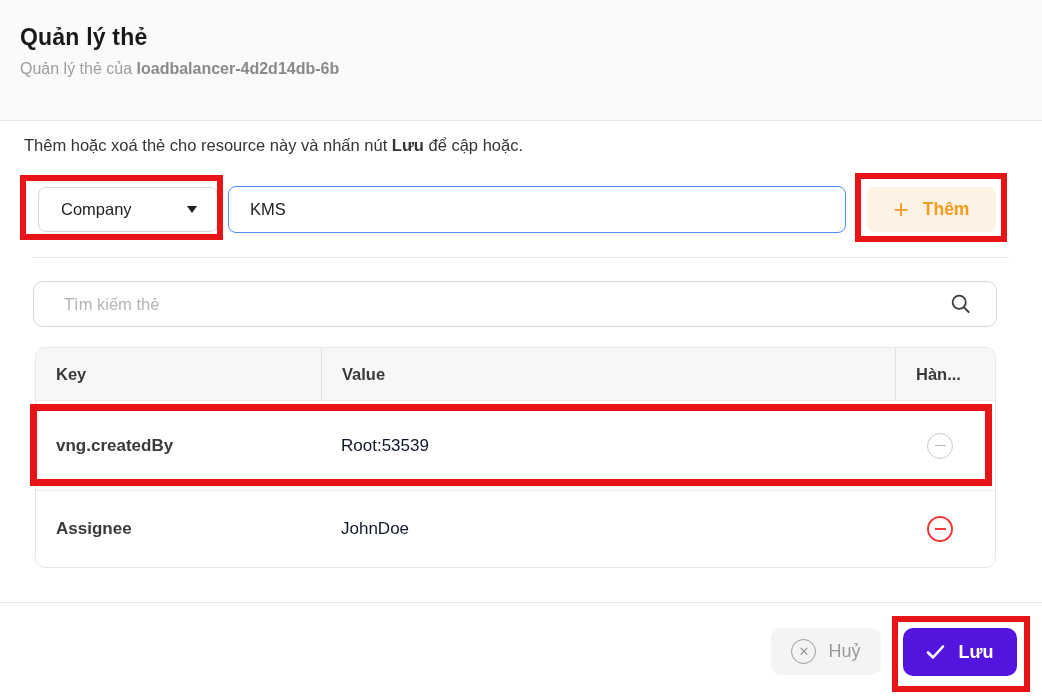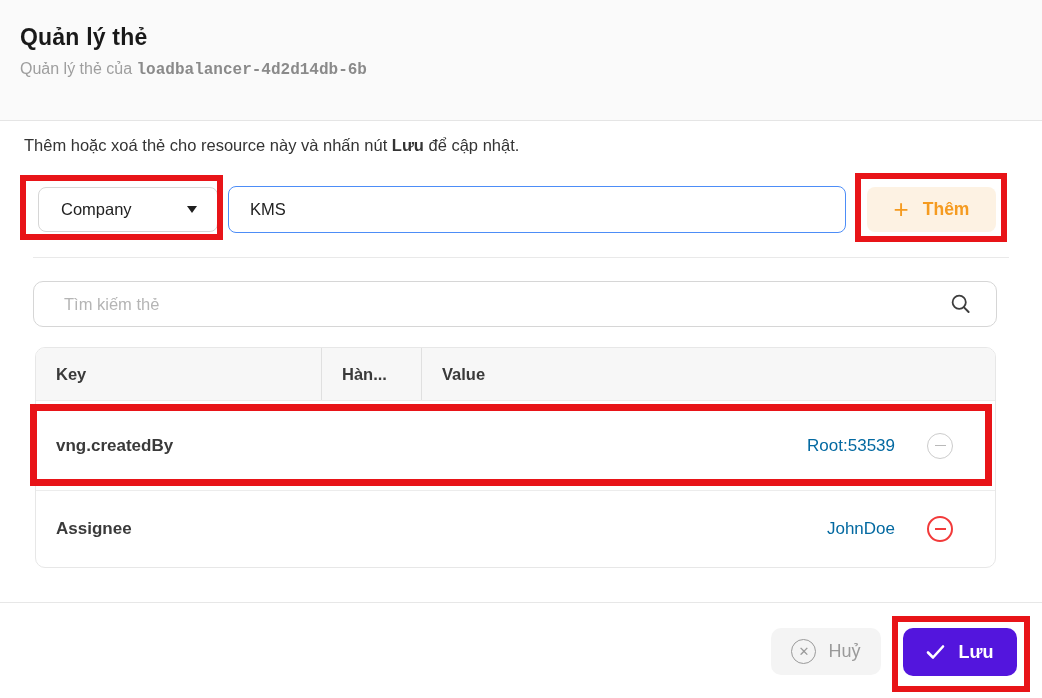--- a/index.html
+++ b/index.html
@@ -7,21 +7,21 @@
   body {
     font-family: "Liberation Sans", "DejaVu Sans", sans-serif;
     background:#ffffff; position:relative; overflow:hidden; color:#262626;
   }
   .abs { position:absolute; }
 
   
   .dlg-header { left:0; top:0; width:1042px; height:121px; background:#fafafa; border-bottom:1px solid #e5e5e5; }
   .dlg-title { left:20px; top:24px; font-size:23px; font-weight:700; color:#191919; letter-spacing:.2px; }
   .dlg-subtitle { left:20px; top:60px; font-size:16px; color:#9e9e9e; }
-  .dlg-subtitle b { color:#8a8a8a; font-weight:700;font-family:Liberation Mono, monospace; }
+  .dlg-subtitle b { color:#8a8a8a; font-weight:700; }
 
   
   .instruction { left:24px; top:136px; font-size:16.5px; color:#343434; }
   .instruction b { font-weight:700; }
 
   
   .key-select { left:38px; top:187px; width:180px; height:45px; background:#fff; border:1px solid #d6d6d6;
     border-radius:8px; display:flex; align-items:center; justify-content:space-between; padding:0 20px 0 22px;
     font-size:16.5px; color:#222; cursor:pointer; }
   .caret-down { width:0; height:0; border-left:5.5px solid transparent; border-right:5.5px solid transparent;
@@ -52,21 +52,21 @@
   .thead { display:flex; height:53px; background:#f7f7f7; border-bottom:1px solid #ececec; align-items:center; }
   .th { font-size:16.5px; font-weight:700; color:#3a3a3a; padding-left:20px; display:flex; align-items:center; height:100%; position:relative; }
   .th-key { width:285px; }
   .th-value { width:574px; border-left:1px solid #e0e0e0; }
   .th-action { width:100px; border-left:1px solid #e0e0e0; }
   .trow { display:flex; align-items:center; }
   .trow-1 { height:90px; border-bottom:1px solid #ececec; }
   .trow-2 { height:76px; }
   .td { padding-left:20px; font-size:17px; }
   .td-key { width:285px; font-weight:700; color:#3a3a3a; }
-  .td-value { width:574px; color:#0369a1;text-align:right; }
+  .td-value { width:574px; color:#0f172a; }
   .td-action { width:100px; display:flex; justify-content:center; padding-left:0; padding-right:10px; }
 
   .minus-circle { width:26px; height:26px; border-radius:50%; display:flex; align-items:center; justify-content:center; cursor:pointer; }
   .minus-gray { border:1.5px solid #cccccc; }
   .minus-gray .dash { width:11px; height:1.8px; background:#b9b9b9; }
   .minus-red { border:2px solid #f23a3a; }
   .minus-red .dash { width:11px; height:2.4px; background:#f23a3a; }
 
   
   .cancel-btn { left:771px; top:628px; width:110px; height:47px; background:#f4f4f4; border:none; border-radius:10px;
@@ -83,21 +83,21 @@
   .annot-row { border-width:7px; }
 </style>
 </head>
 <body>
 
 <div class="abs dlg-header">
   <div class="abs dlg-title">Quản lý thẻ</div>
   <div class="abs dlg-subtitle"><span>Quản lý thẻ của </span><b>loadbalancer-4d2d14db-6b</b></div>
 </div>
 
-<div class="abs instruction"><span>Thêm hoặc xoá thẻ cho resource này và nhấn nút </span><b>Lưu</b><span> để cập nhật.</span></div>
+<div class="abs instruction"><span>Thêm hoặc xoá thẻ cho resource này và nhấn nút </span><b>Lưu</b><span> để cập hoặc.</span></div>
 
 <div class="abs key-select">
   <span>Company</span>
   <span class="caret-down"></span>
 </div>
 
 <input class="abs value-input" type="text" value="KMS" style="">
 
 <button class="abs add-btn">
   <span class="plus">+</span>
@@ -112,22 +112,22 @@
     <svg width="22" height="22" viewBox="0 0 22 22" fill="none">
       <circle cx="9.2" cy="9.2" r="6.6" stroke="#3d3d3d" stroke-width="1.8"></circle>
       <line x1="14" y1="14.4" x2="18.6" y2="19" stroke="#3d3d3d" stroke-width="2" stroke-linecap="round"></line>
     </svg>
   </span>
 </div>
 
 <div class="abs tag-table">
   <div class="thead">
     <div class="th th-key">Key</div>
+    <div class="th th-value">Value</div>
     <div class="th th-action">Hàn...</div>
-    <div class="th th-value">Value</div>
   </div>
 
   <div class="trow trow-1">
     <div class="td td-key">vng.createdBy</div>
     <div class="td td-value">Root:53539</div>
     <div class="td td-action">
       <span class="minus-circle minus-gray">
           <span class="dash"></span>
         </span>
     </div>

